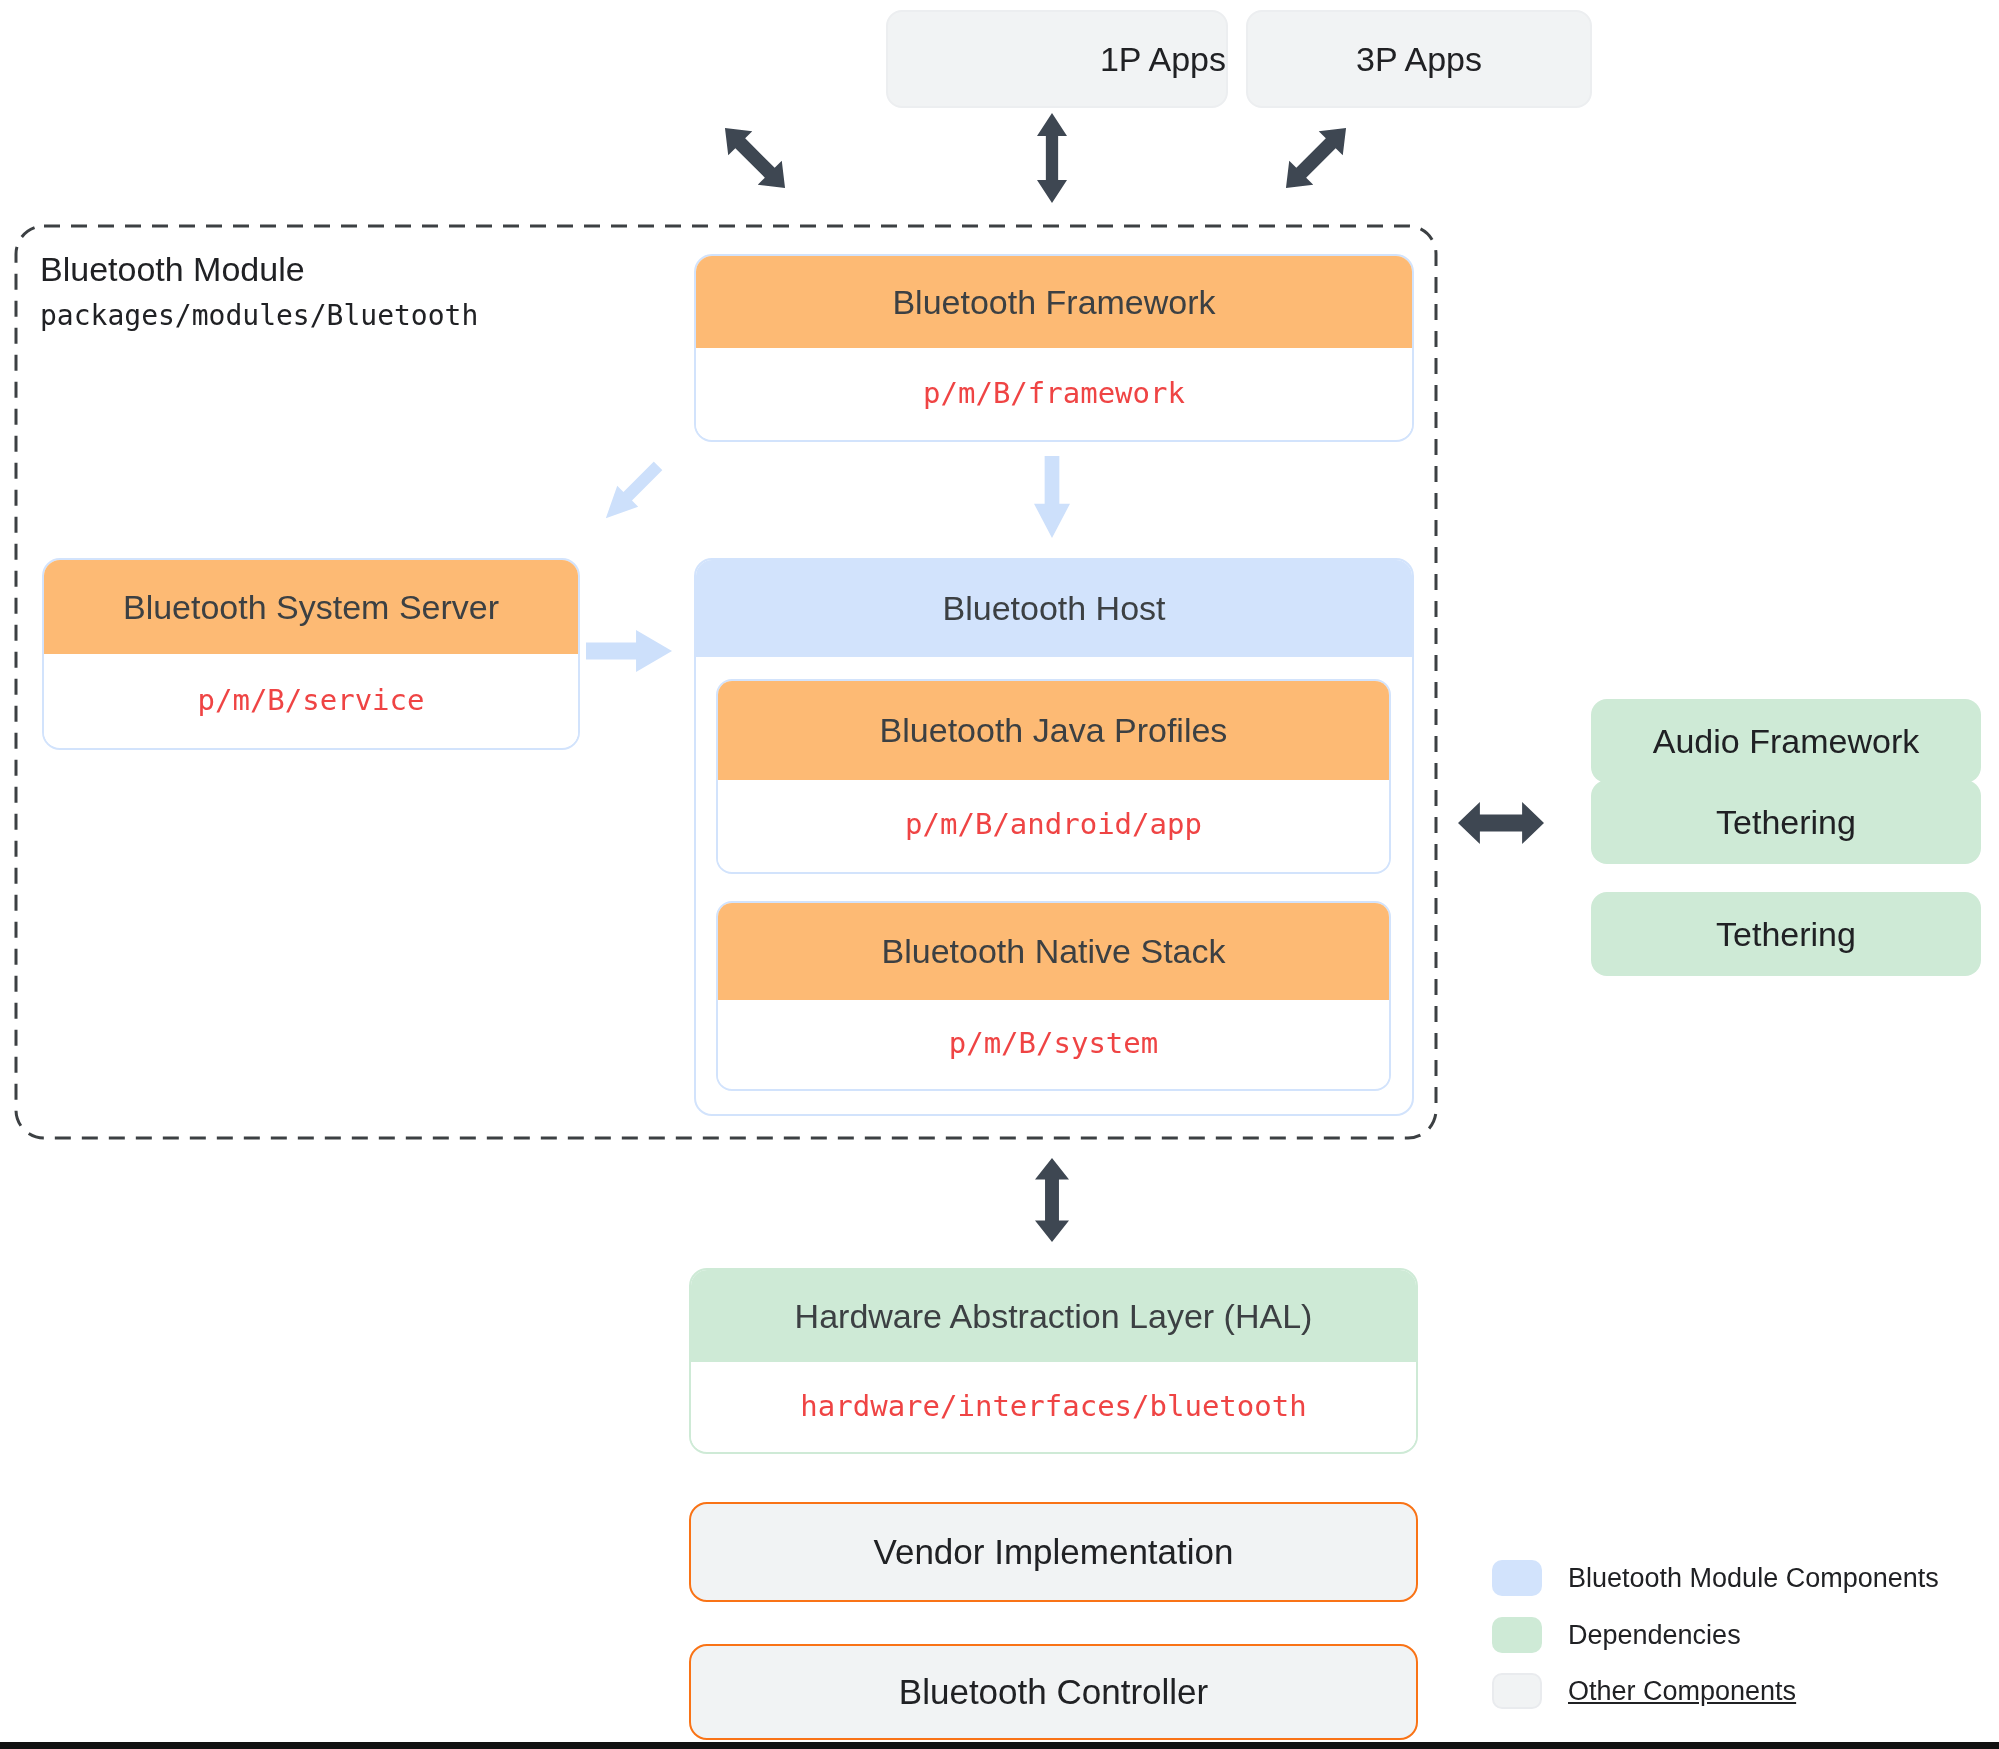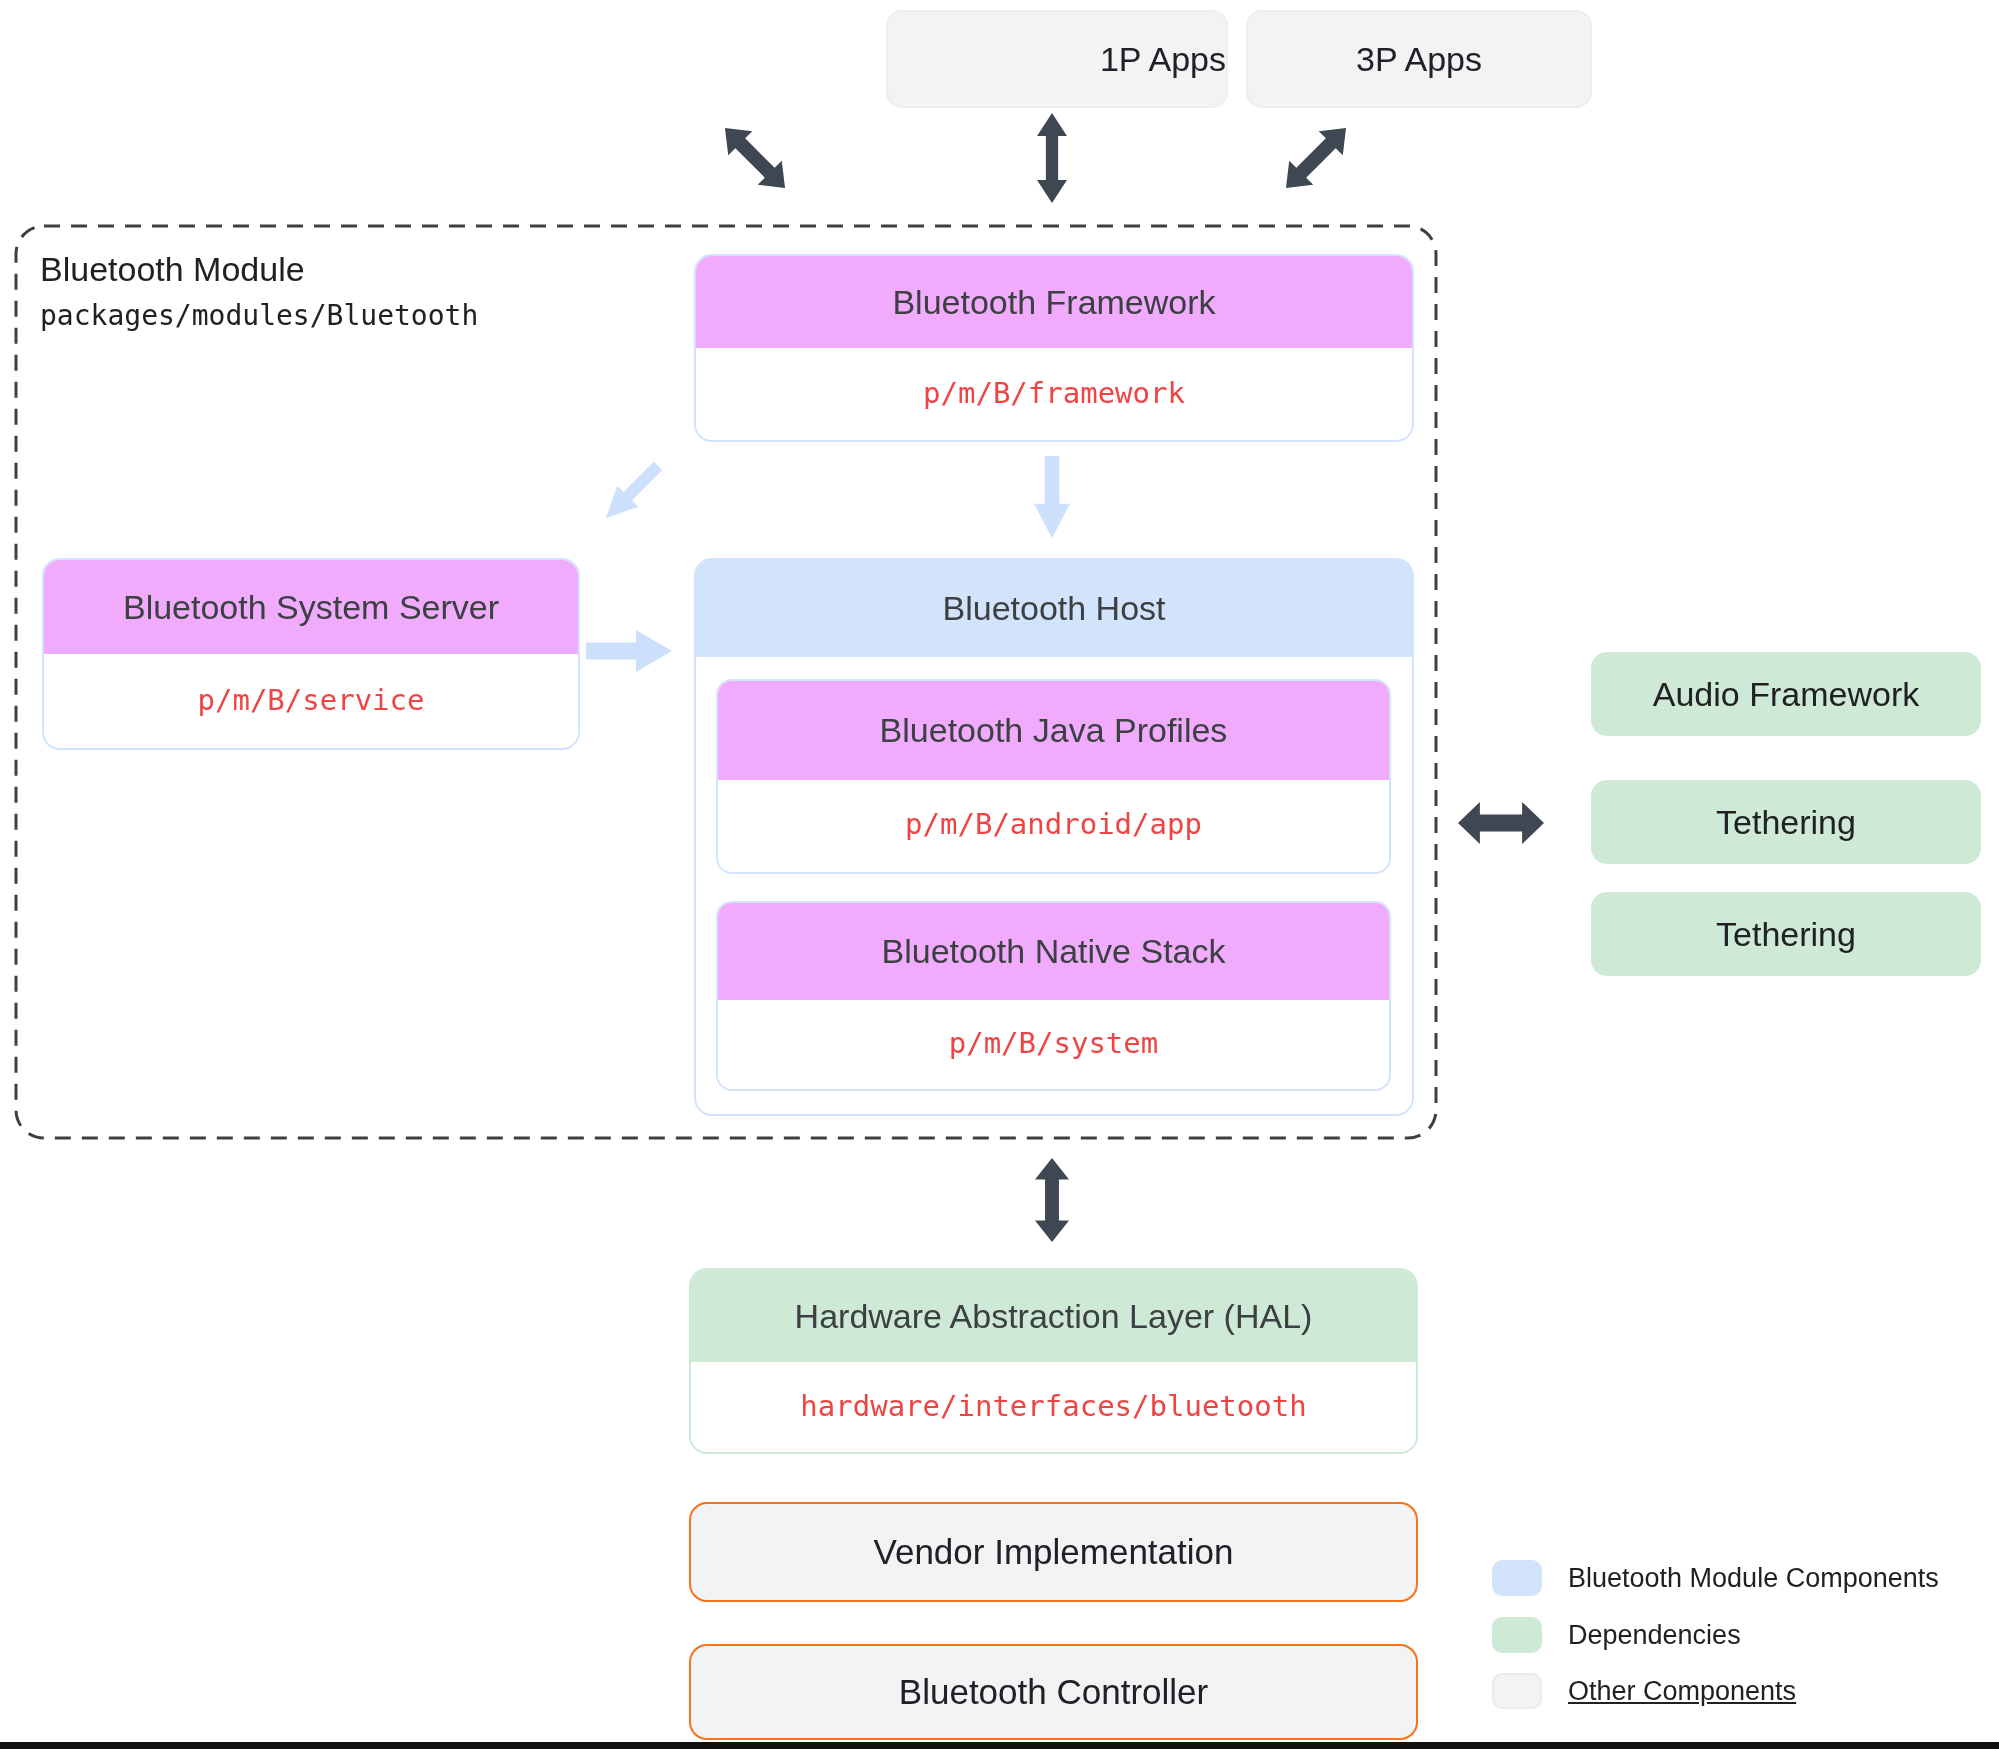--- a/index.html
+++ b/index.html
@@ -12,21 +12,21 @@
   .app-box{
     background:#F1F3F4;border:2px solid #ECEEF0;border-radius:16px;
     display:flex;align-items:center;justify-content:center;
     font-size:34px;color:#202124;
   }
   
   .comp{border-radius:18px;overflow:hidden;background:#ffffff;}
   .comp.blue{border:2px solid #D2E3FC;}
   .comp.green{border:2px solid #CEEAD6;}
   .comp .hd{display:flex;align-items:center;justify-content:center;font-size:34px;color:#3C4043;}
-  .comp.blue .hd{background:#f0abfc;}
+  .comp.blue .hd{background:#fdba74;}
   .comp.green .hd{background:#CEEAD6;}
   .comp .bd{
     display:flex;align-items:center;justify-content:center;
     font-family:"DejaVu Sans Mono",monospace;font-size:29px;color:#ef4444;background:#fff;
   }
   
   .host{border:2px solid #D2E3FC;border-radius:18px;background:#ffffff;overflow:hidden;}
   .host .hd{background:#D2E3FC;display:flex;align-items:center;justify-content:center;
     font-size:34px;color:#3C4043;}
   
@@ -133,21 +133,21 @@
     <div class="hd" style="height:97px;">Bluetooth Native Stack</div>
     <div class="bd" style="height:85px;">p/m/B/system</div>
   </div>
 
   <div class="arrow-wrap abs" style="left:1458px;top:802px;width:86px;height:42px;">
     <svg width="86" height="42" viewBox="0 0 110 44" preserveAspectRatio="none">
       <polygon class="dark-fill" points="0,22 28,0 28,13 82,13 82,0 110,22 82,44 82,31 28,31 28,44"></polygon>
     </svg>
   </div>
 
-  <div class="dep-box abs" style="left:1591px;top:652px;width:390px;height:84px;">
+  <div class="dep-box abs" style="left:1591px;top:699px;width:390px;height:84px;">
     <span>Audio Framework</span>
   </div>
   <div class="dep-box abs" style="left:1591px;top:780px;width:390px;height:84px;">
     <span>Tethering</span>
   </div>
   <div class="dep-box abs" style="left:1591px;top:892px;width:390px;height:84px;">
     <span>Tethering</span>
   </div>
 
   <div class="arrow-wrap abs" style="left:1035px;top:1158px;width:34px;height:84px;">

